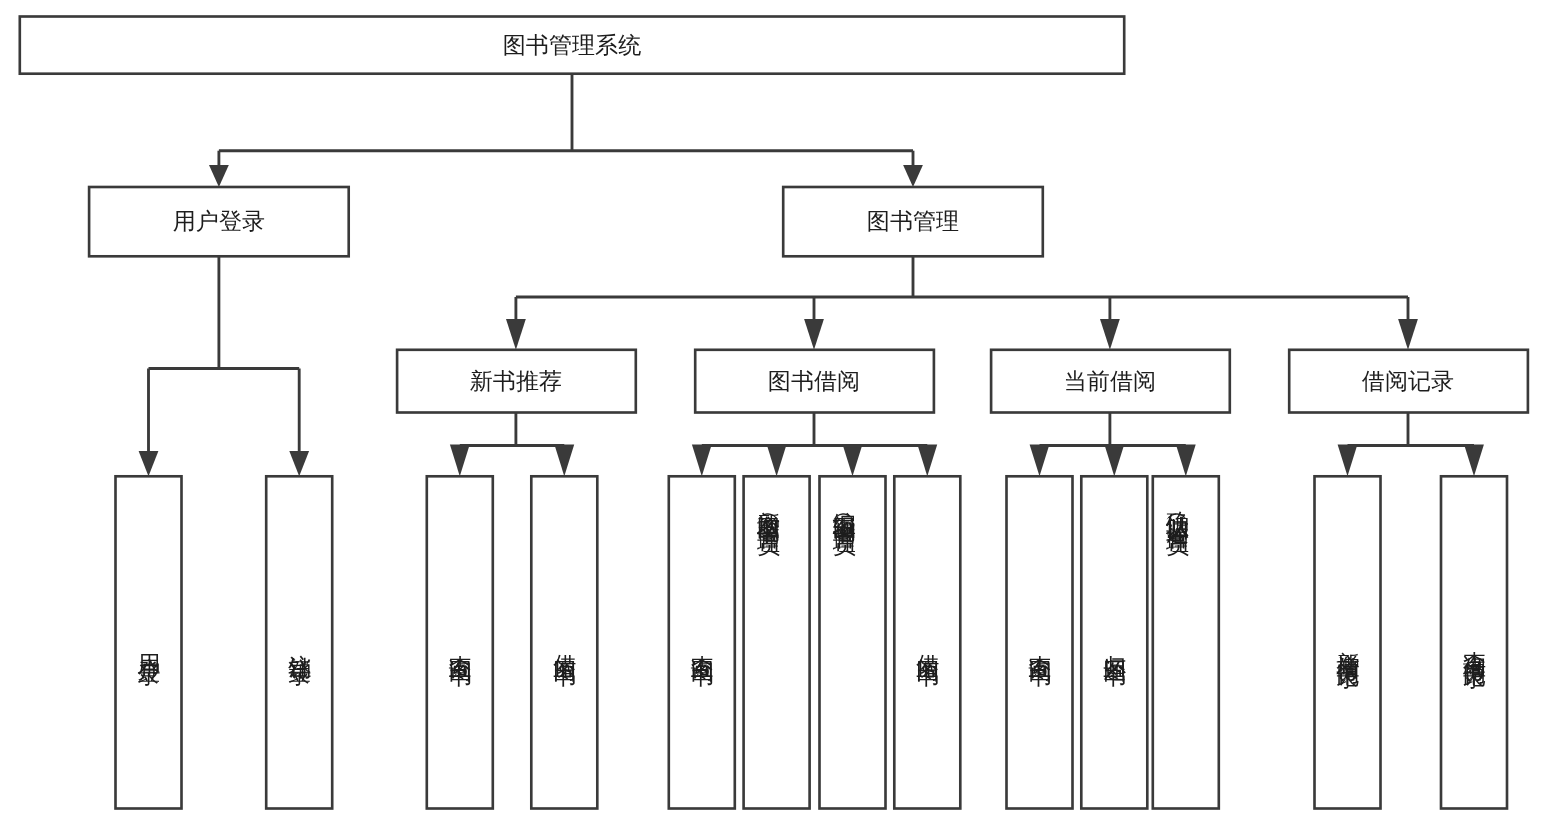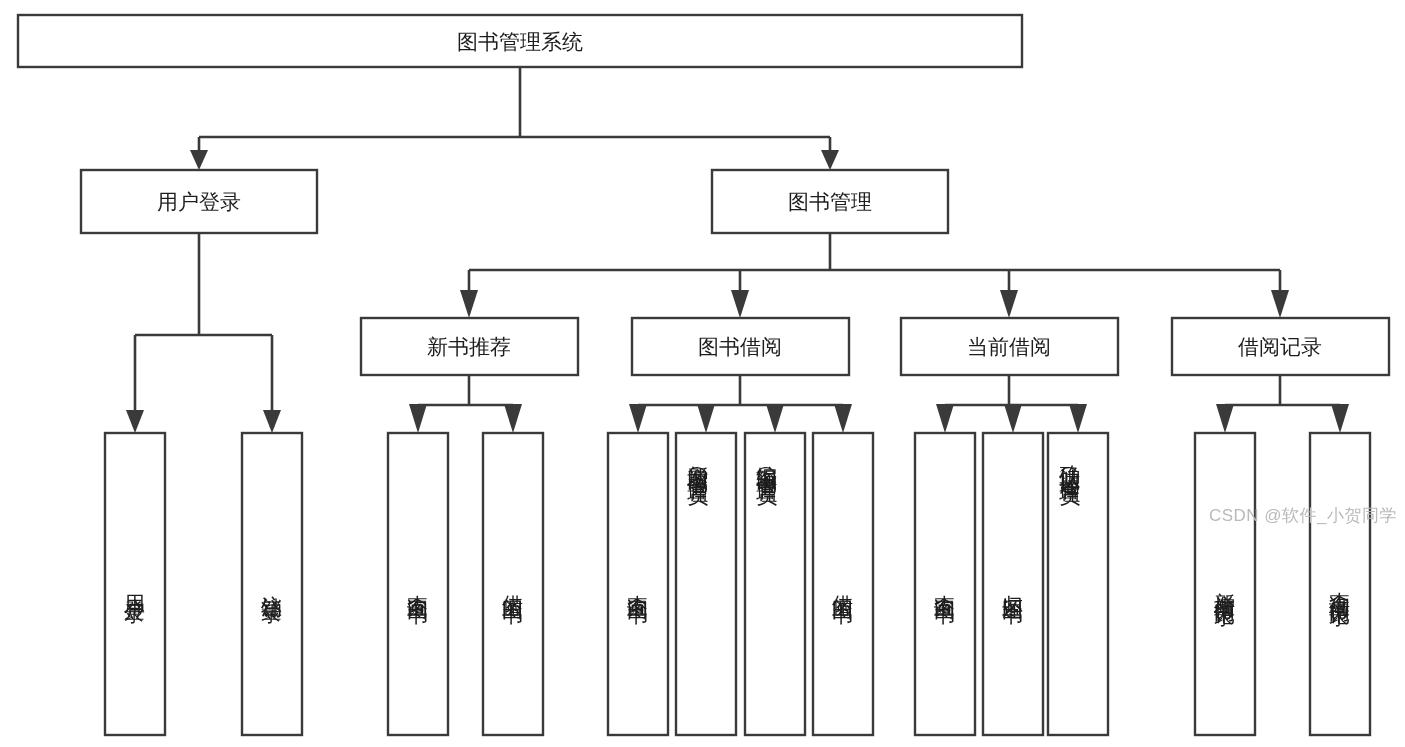--- a/index.html
+++ b/index.html
@@ -221,15 +221,14 @@
       <rect class="node-box" x="1195" y="433" width="60" height="302"></rect>
       <text class="node-label-v" x="1225" y="584">新增借阅记录</text>
     </g>
     <g>
       <rect class="node-box" x="1310" y="433" width="60" height="302"></rect>
       <text class="node-label-v" x="1340" y="584">查询借阅记录</text>
     </g>
 
   </svg>
 
-  <div class="watermark">CSDN @软件_小贺同学</div>
 
 </div>
 
 </body></html>

